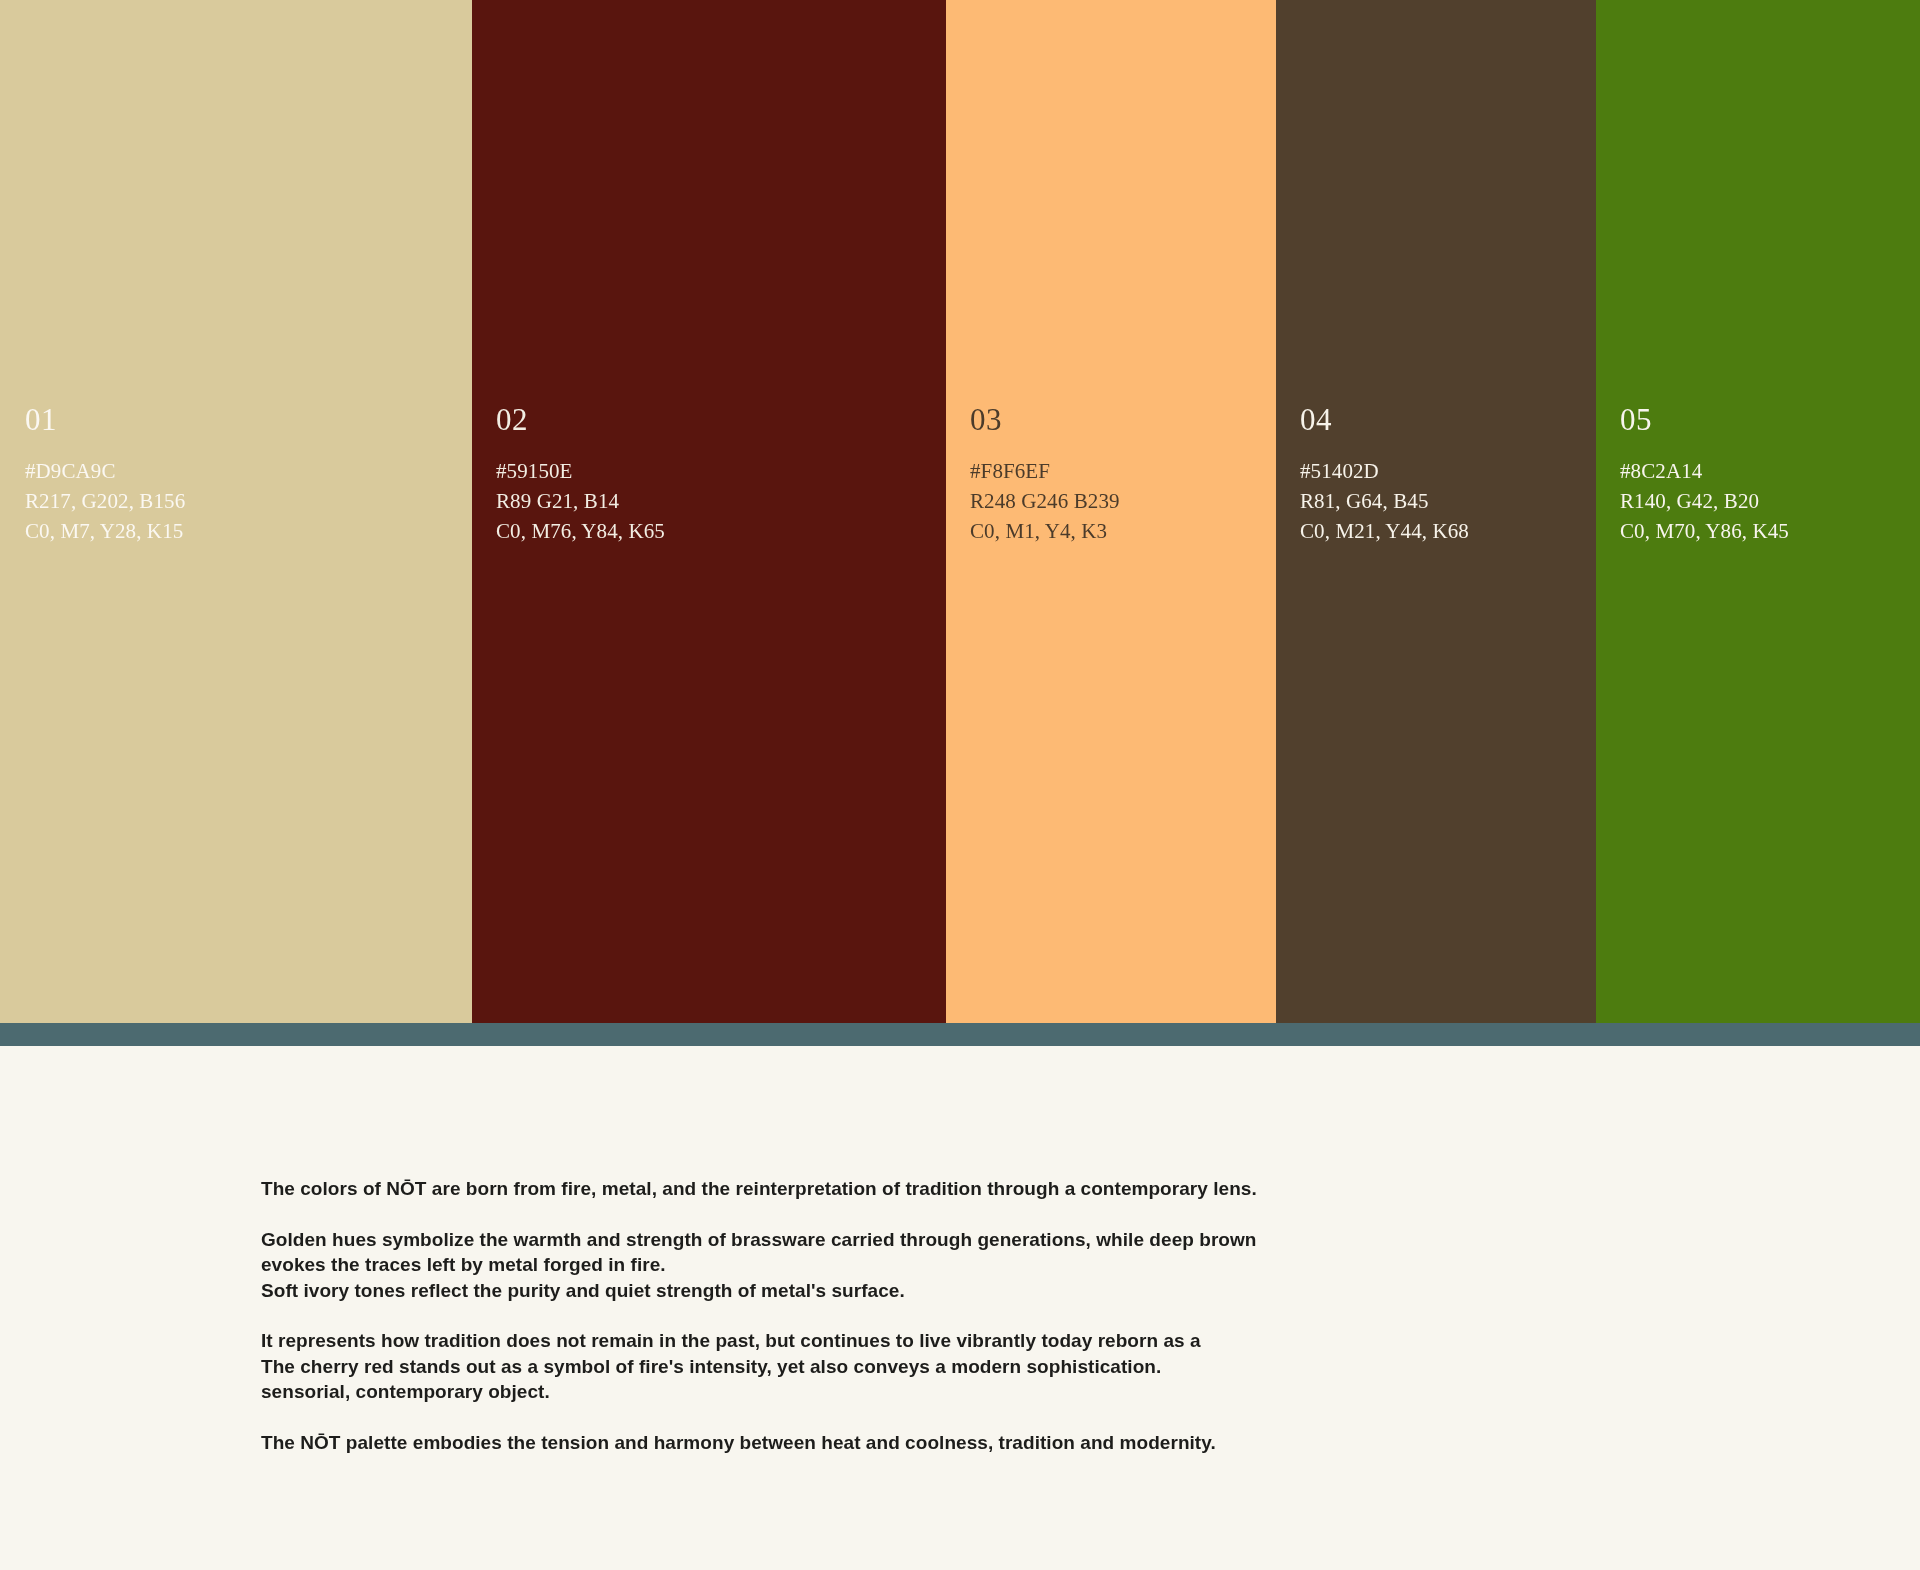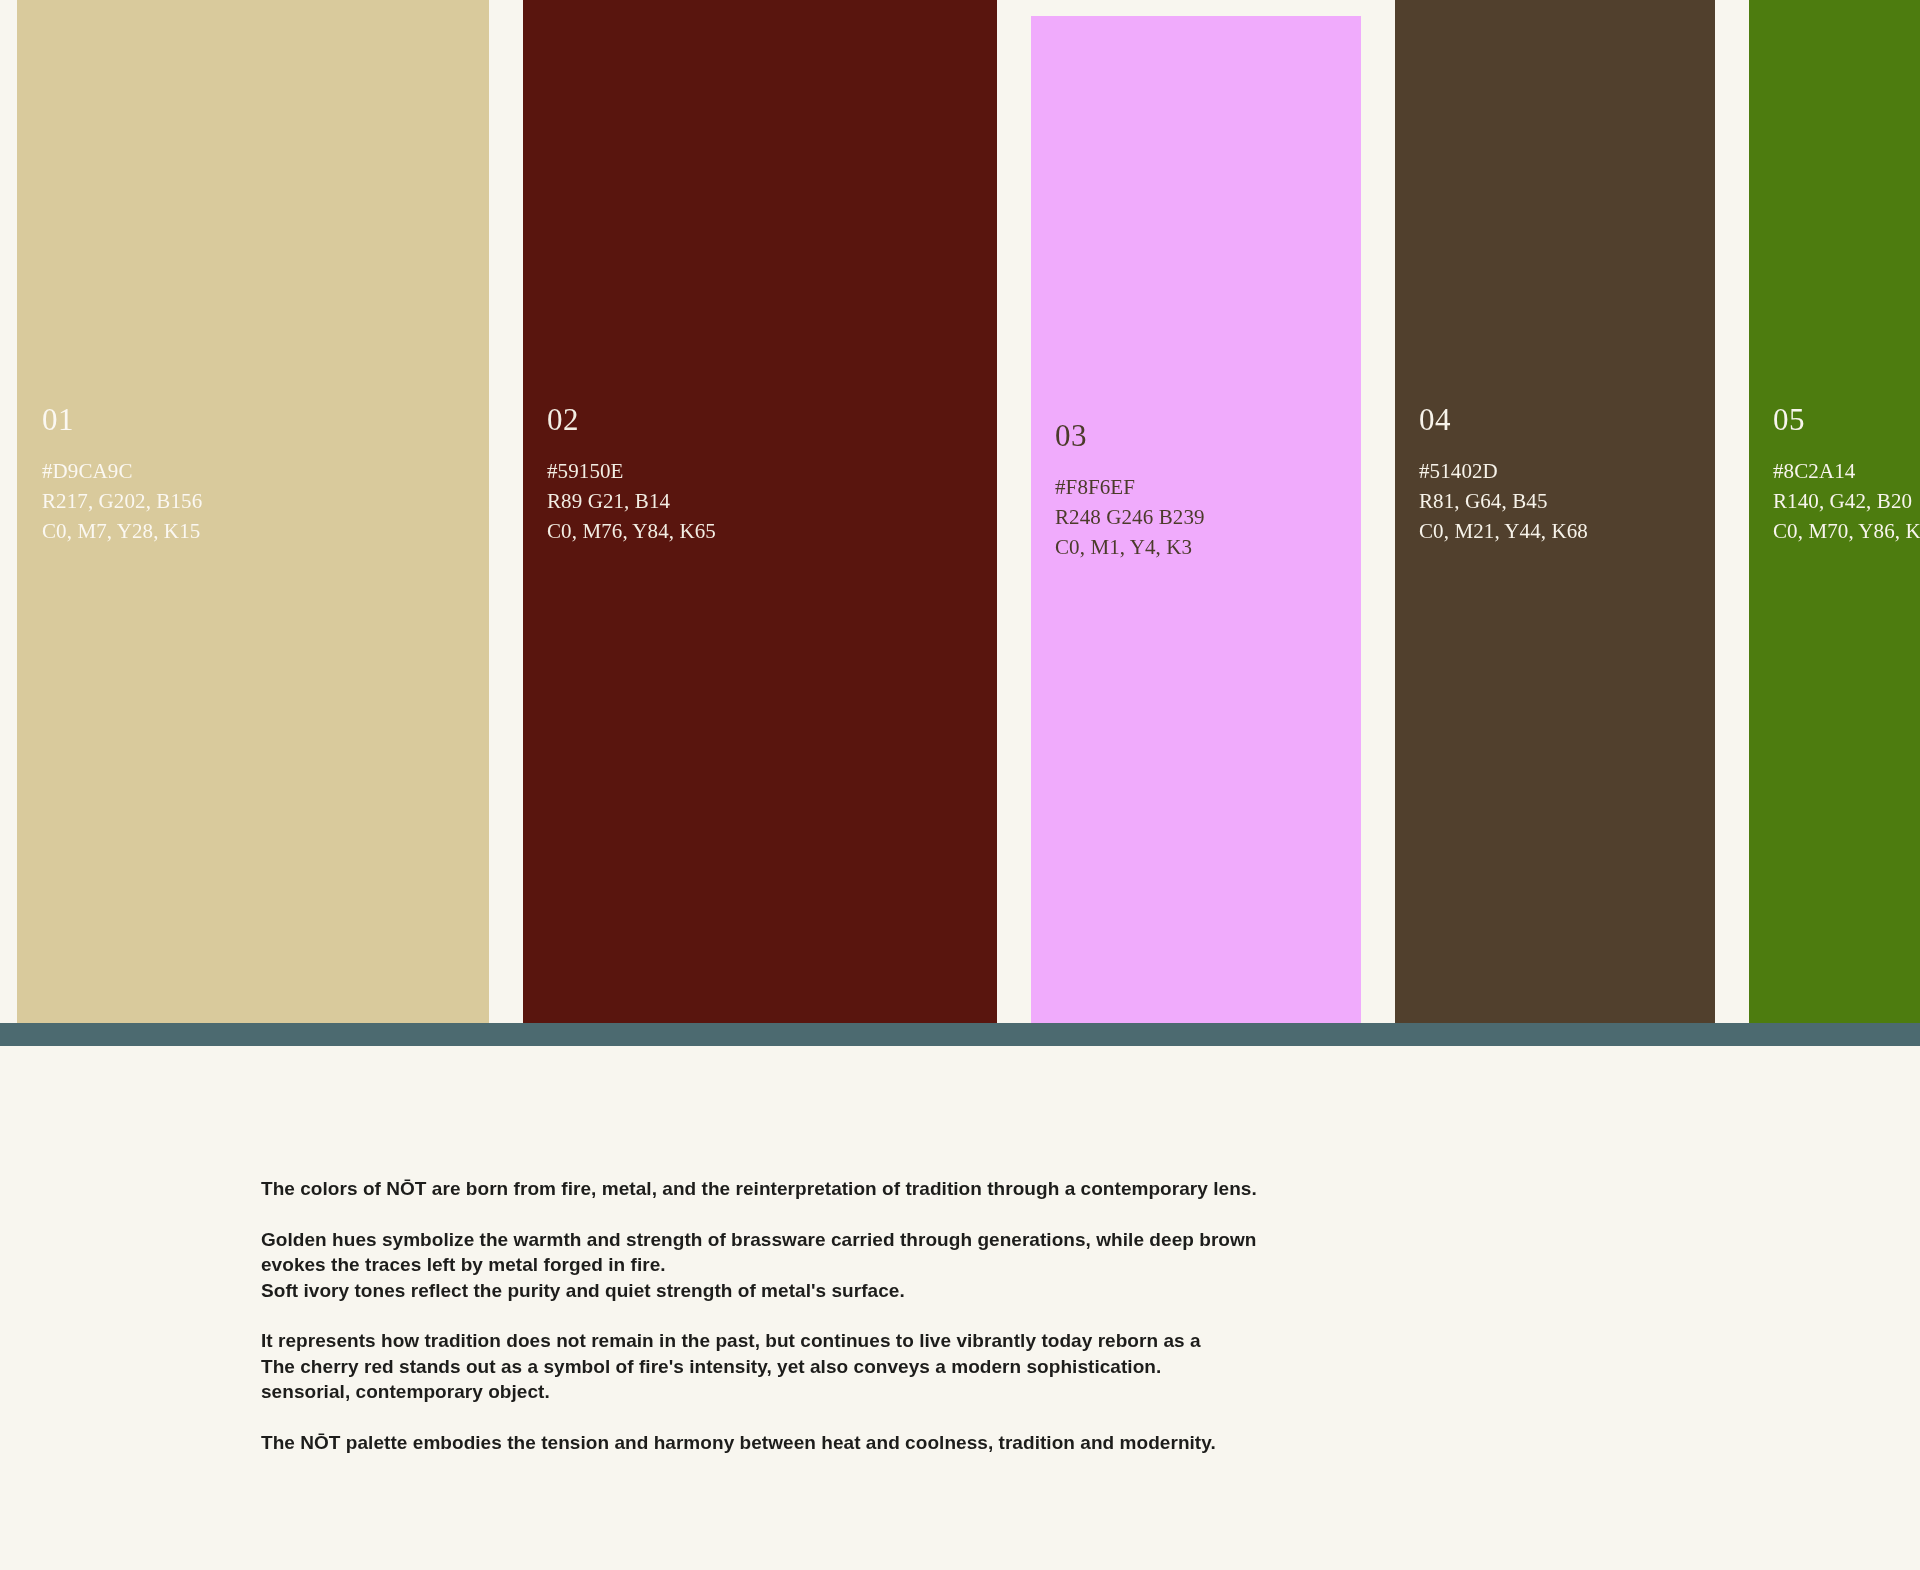--- a/index.html
+++ b/index.html
@@ -20,25 +20,24 @@
     position: relative;
     width: 1920px;
     height: 1570px;
     background: #F8F6EF;
   }
 
   
   .swatch-band {
     position: absolute;
     top: 0;
-    left: 17px;
+    left: 0;
     width: 1684px;
     height: 1023px;
     display: flex;
-    gap: 34px;
   }
 
   .swatch {
     position: relative;
     height: 100%;
     flex: 0 0 auto;
   }
 
   .swatch-col-0 { width: 472px; }
   .swatch-col-1 { width: 474px; }
@@ -135,21 +134,21 @@
 
     <div class="swatch swatch-col-1" style="background: rgb(89, 21, 14); color: rgb(242, 237, 227);">
       <div class="swatch-inner">
         <div class="swatch-number">02</div>
         <div class="swatch-meta">#59150E</div>
         <div class="swatch-meta">R89 G21, B14</div>
         <div class="swatch-meta">C0, M76, Y84, K65</div>
       </div>
     </div>
 
-    <div class="swatch swatch-col-2" style="background: #f0abfc; color: rgb(75, 59, 42); margin-top: 16px;">
+    <div class="swatch swatch-col-2" style="background: #fdba74; color: rgb(75, 59, 42);">
       <div class="swatch-inner">
         <div class="swatch-number">03</div>
         <div class="swatch-meta">#F8F6EF</div>
         <div class="swatch-meta">R248 G246 B239</div>
         <div class="swatch-meta">C0, M1, Y4, K3</div>
       </div>
     </div>
 
     <div class="swatch swatch-col-3" style="background: rgb(81, 64, 45); color: rgb(247, 243, 234); padding-left: 48px;">
       <div class="swatch-inner">

